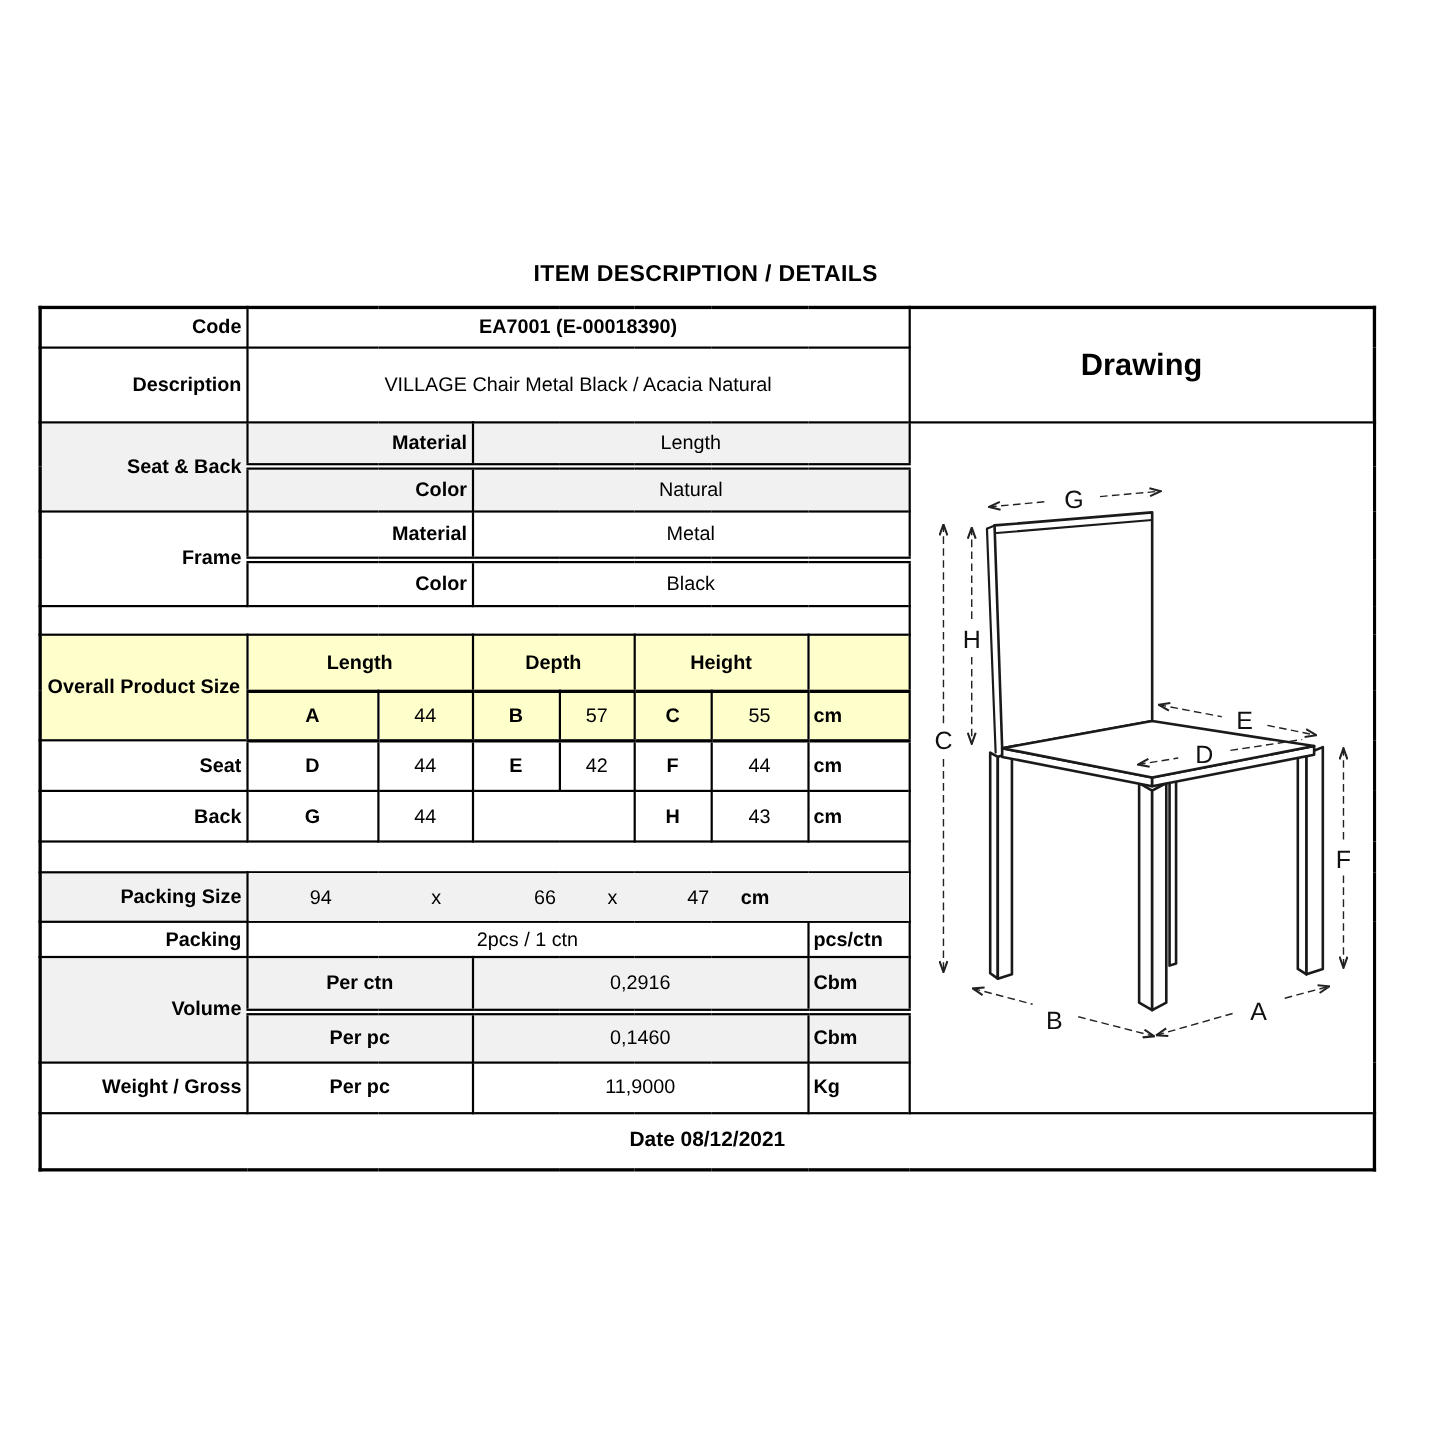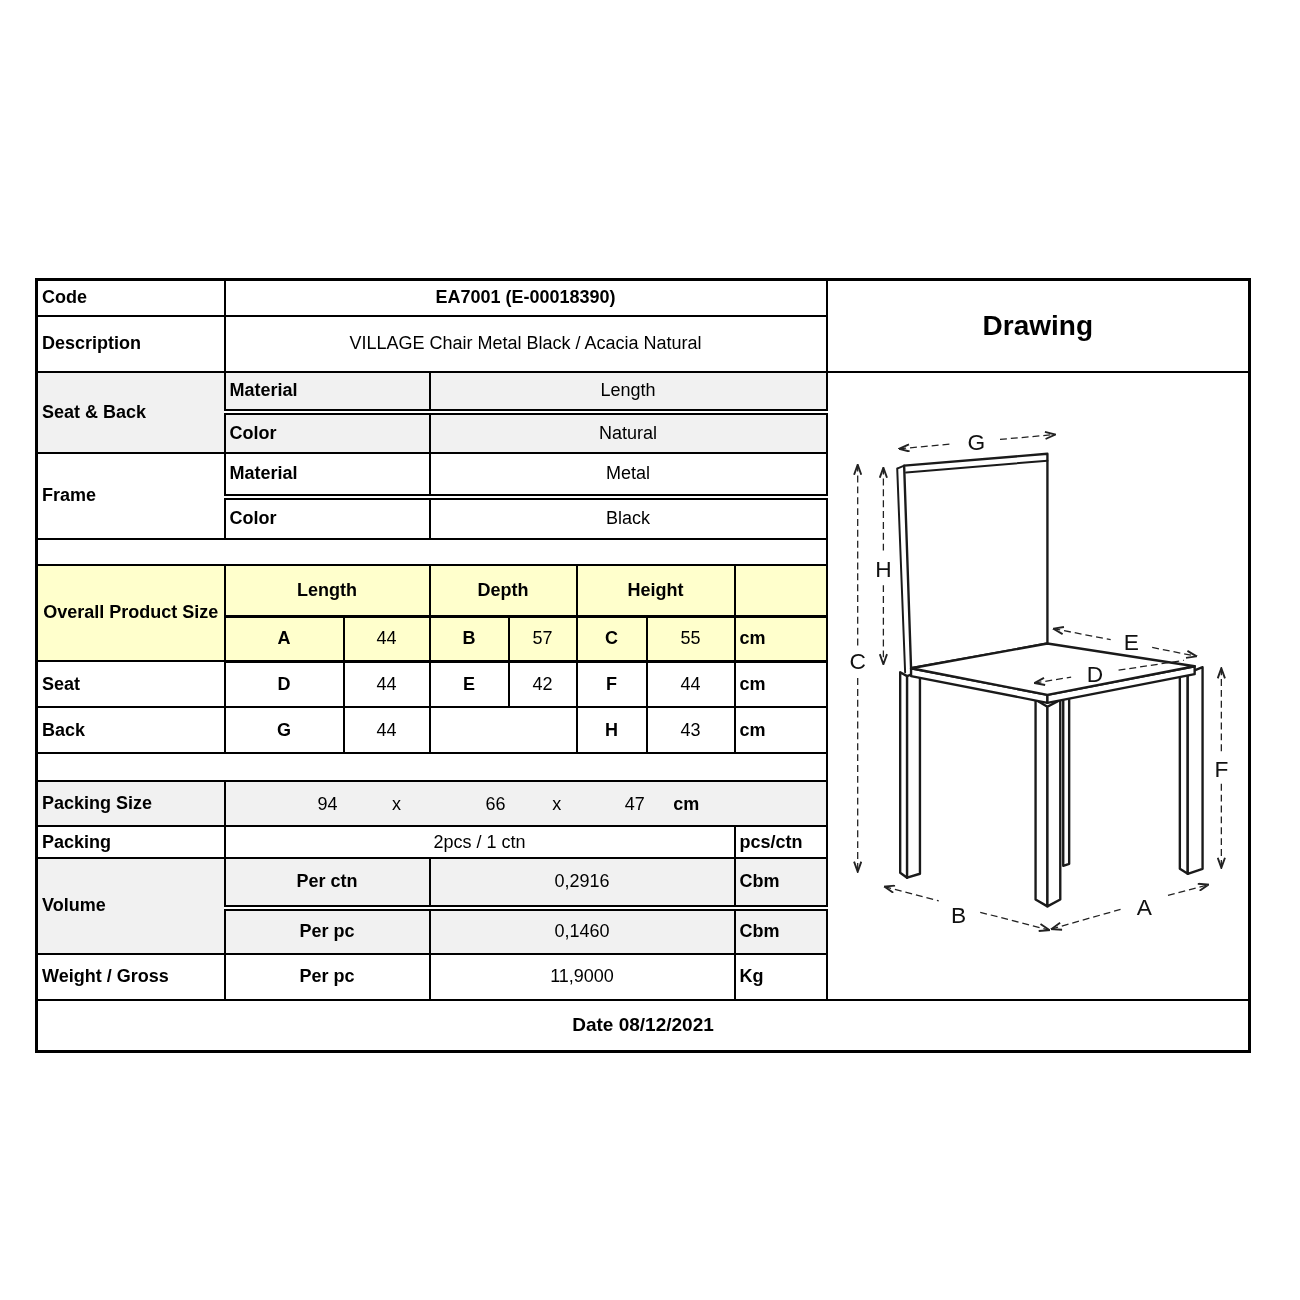--- a/index.html
+++ b/index.html
@@ -6,45 +6,46 @@
   .page{position:relative;width:1300px;height:1300px;background:#fff;
         font-family:"Liberation Sans",sans-serif;color:#000;overflow:hidden;}
   .doc-title{position:absolute;top:237px;left:35px;width:1213px;text-align:center;
              font-size:21px;font-weight:bold;letter-spacing:.3px;}
   table.spec{position:absolute;left:35px;top:278px;width:1213px;border-collapse:collapse;
              table-layout:fixed;border:3px solid #000;}
   table.spec td{border:2px solid #000;font-size:18px;padding:0 4px;vertical-align:middle;
                 overflow:hidden;white-space:nowrap;}
   td.wrap{white-space:normal;}
   .b{font-weight:bold;}
-  .lft{text-align:left;padding-left:5px;}
+  .lft{text-align:right;padding-left:5px;}
   .ctr{text-align:center;}
   .unit{font-weight:bold;text-align:left;padding-left:6px;}
   tr.gray td{background:var(--gray,#f1f1f1);}
   tr.yellow td{background:var(--yellow,#ffffcc);}
   td.drawcell{background:#fff !important;padding:0;vertical-align:top;position:relative;}
   td.gap{background:#fff;}
   .dbl{border-bottom:6px double #000 !important;}
   .bb3{border-bottom-width:3px !important;}
   .packline{position:relative;}
   .packline span{position:absolute;top:50%;transform:translate(-50%,-50%);}
-  .pv1{left:11%;margin-left:36px;} .px1{left:28.5%;} .pv2{left:45%;} .px2{left:55.2%;}
+  .pv1{left:11%;} .px1{left:28.5%;} .pv2{left:45%;} .px2{left:55.2%;}
   .pv3{left:68.2%;} .pu{left:76.8%;font-weight:bold;}
   svg.chair{display:block;}
   svg.chair .frame-line{fill:#ffffff;stroke:var(--line,#1a1a1a);stroke-width:2.4;
                         stroke-linejoin:round;stroke-linecap:round;}
   svg.chair .edge{fill:none;stroke:var(--line,#1a1a1a);stroke-width:2;stroke-linecap:round;}
   svg.chair .dim{fill:none;stroke:#222;stroke-width:1.3;stroke-dasharray:7 4;}
   svg.chair text{font-family:"Liberation Sans",sans-serif;font-size:23px;fill:#111;}
 </style>
 </head>
 <body>
 
 <div class="page">
 
+  <div class="doc-title">ITEM DESCRIPTION / DETAILS</div>
 
   <table class="spec">
     <colgroup>
       <col style="width:188px">
         <col style="width:119px">
         <col style="width:86px">
       <col style="width:79px">
         <col style="width:68px">
         <col style="width:70px">
       <col style="width:88px">
@@ -52,21 +53,21 @@
         <col style="width:423px">
     </colgroup>
 
     <tbody>
         <tr style="height:36px">
       <td class="b lft">Code</td>
       <td colspan="7" class="b ctr">EA7001 (E-00018390)</td>
       <td rowspan="2" class="b ctr" style="font-size:28px">Drawing</td>
     </tr>
 
-    <tr style="height:56px">
+    <tr style="height:68px">
       <td class="b lft">Description</td>
       <td colspan="7" class="ctr">VILLAGE Chair Metal Black / Acacia Natural</td>
     </tr>
 
     <tr class="gray" style="height:40px">
       <td rowspan="2" class="b lft">Seat &amp; Back</td>
       <td colspan="2" class="b lft dbl">Material</td>
       <td colspan="5" class="ctr dbl">Length</td>
       <td rowspan="15" class="drawcell">
         <svg class="chair" width="418" height="626" viewBox="0 0 423 632" xmlns="http://www.w3.org/2000/svg">

